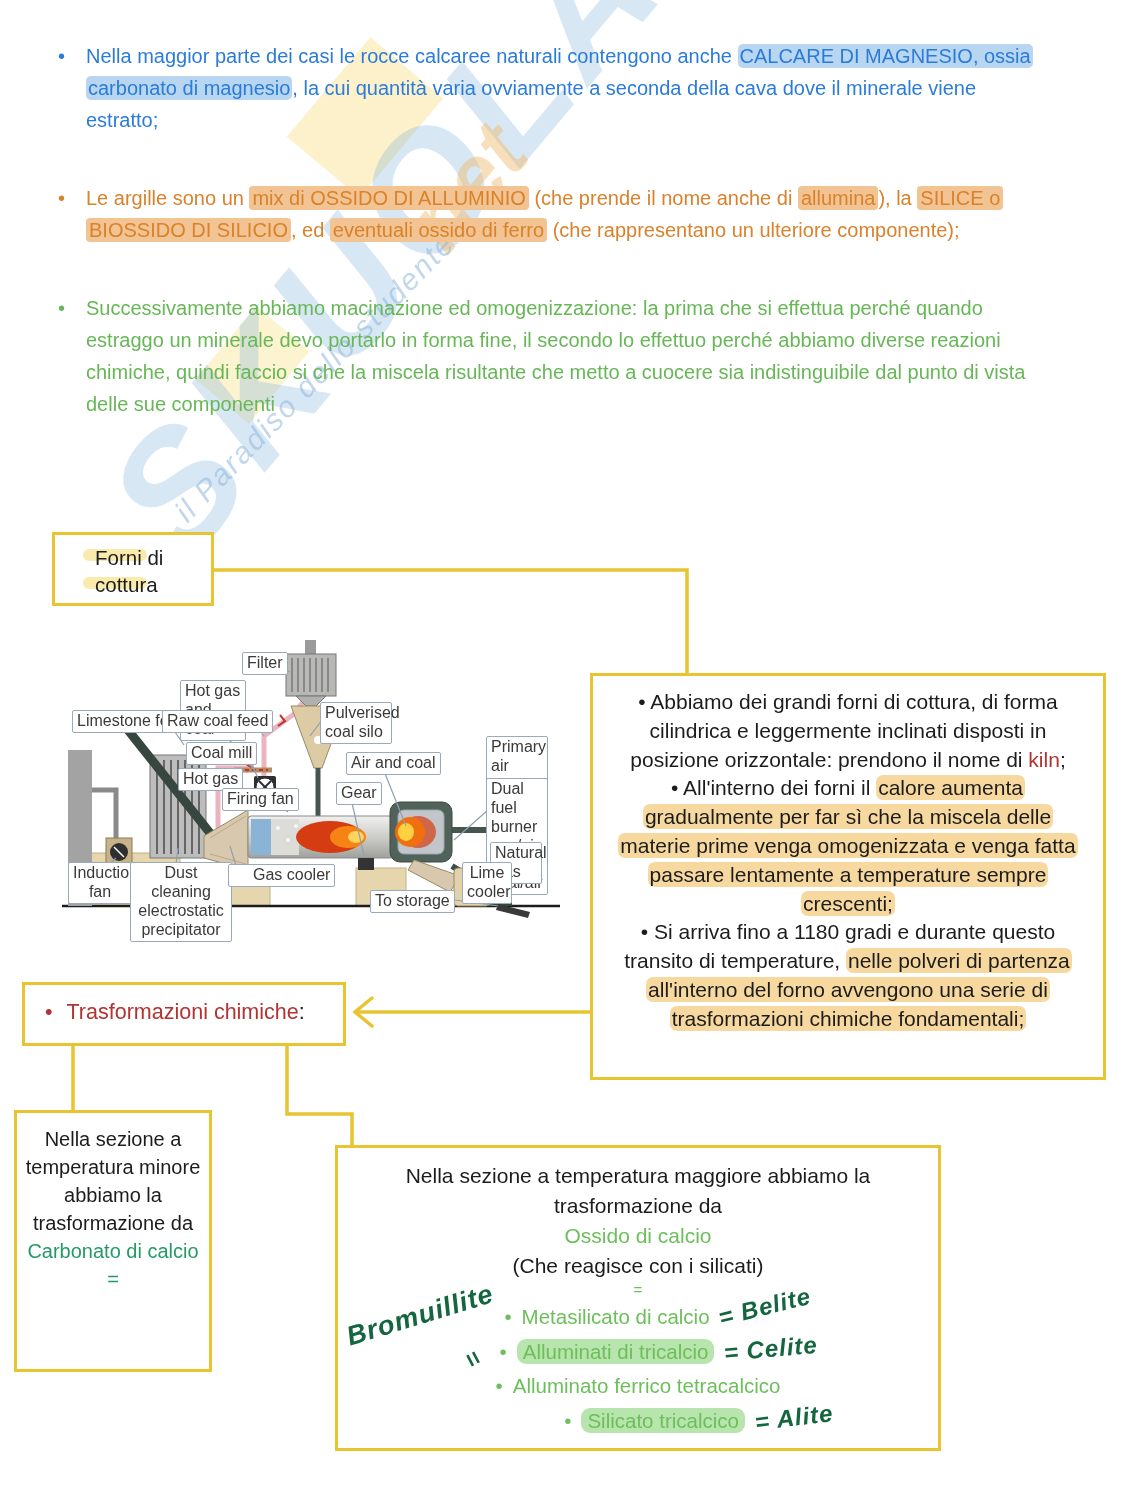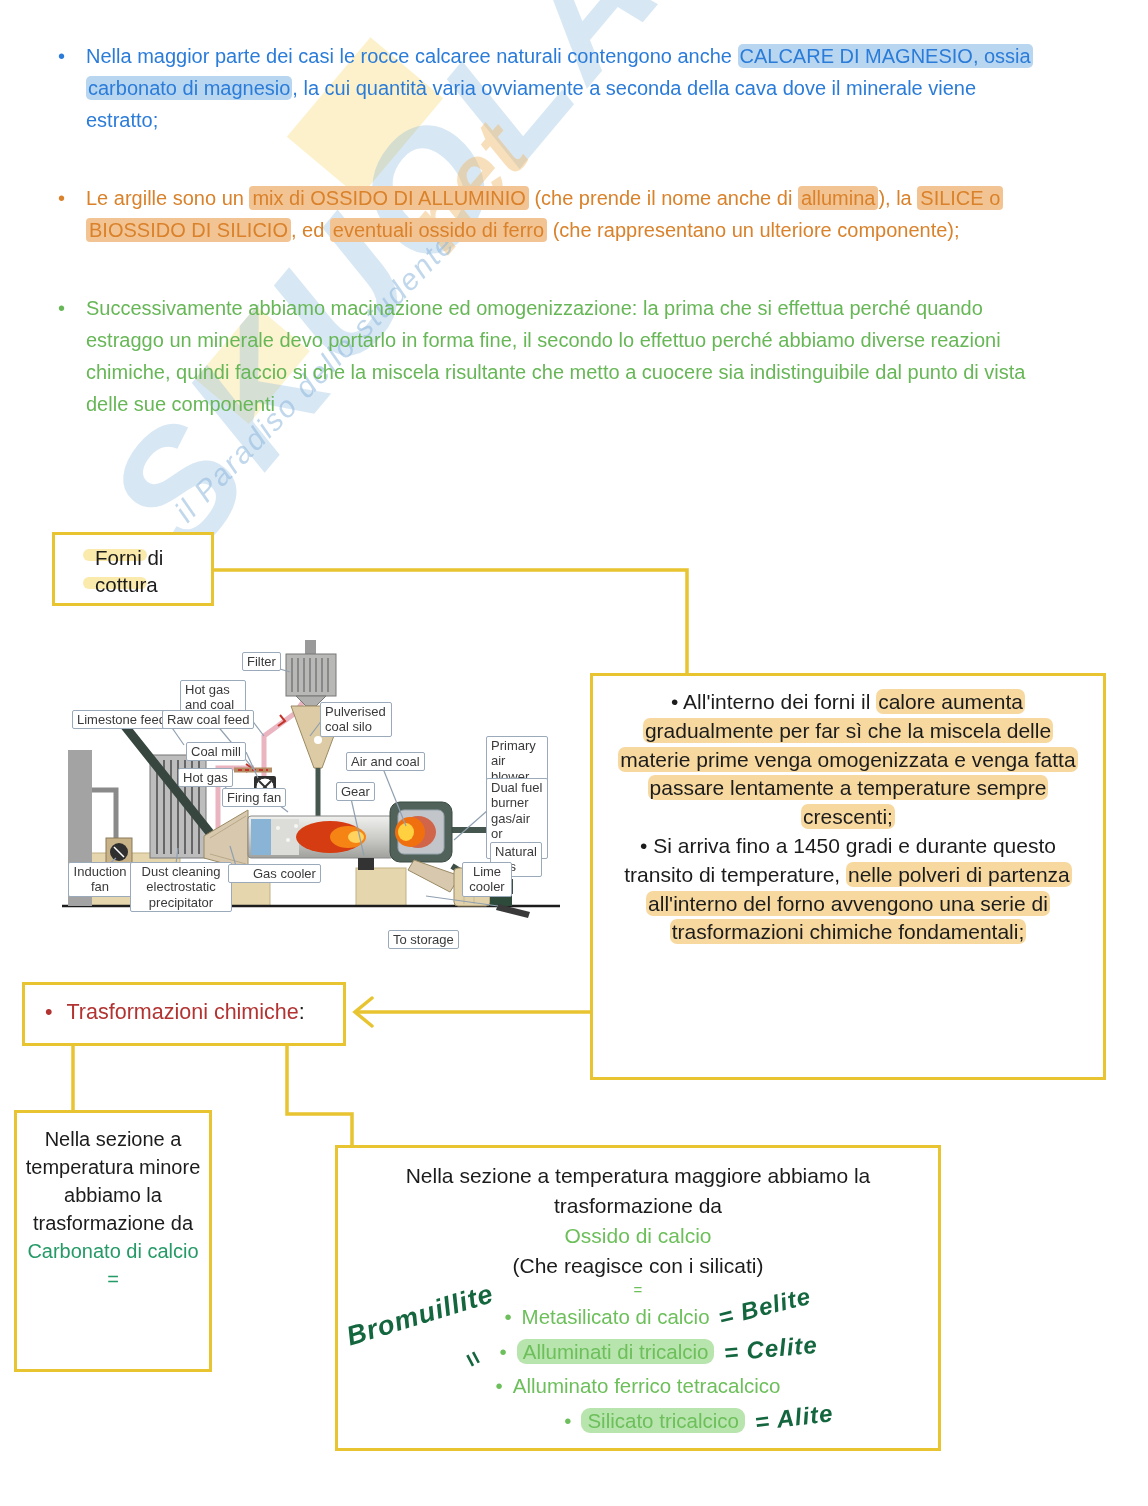--- a/index.html
+++ b/index.html
@@ -68,21 +68,21 @@
   .hw-alite{transform:rotate(-7deg) translate(2px,-2px);}
   .annotation{position:absolute;left:6px;top:152px;transform:rotate(-17deg);
               font-weight:bold;font-style:italic;font-size:27px;letter-spacing:1px;color:#14663f;}
   .annotation-mark{position:absolute;left:128px;top:196px;transform:rotate(62deg);
                    font-weight:bold;font-size:24px;color:#14663f;}
 
   
   .diagram{position:absolute;left:58px;top:640px;width:510px;height:312px;z-index:2;}
   .diagram svg{position:absolute;left:0;top:0;}
   .dlabel{position:absolute;background:#fff;border:1px solid #9aaabb;border-radius:2px;
-          color:#3a3a3a;font-size:13px;line-height:1.18;padding:1px 4px;z-index:2;}
+          color:#3a3a3a;font-size:16px;line-height:1.18;padding:1px 4px;z-index:2;}
   .dlabel.ctr{text-align:center;}
 </style>
 </head>
 <body>
 
 <div class="page">
 
   <div class="wm wm-patch1"></div>
   <div class="wm wm-patch2"></div>
   <div class="wm wm-brand">SKUOLA</div>
@@ -253,27 +253,28 @@
     <div class="dlabel" style="left:120px;top:128px;">Hot gas</div>
     <div class="dlabel" style="left:164px;top:148px;">Firing fan</div>
     <div class="dlabel" style="left:288px;top:112px;">Air and coal</div>
     <div class="dlabel" style="left:278px;top:142px;">Gear</div>
     <div class="dlabel" style="left:428px;top:96px;width:52px;">Primary air blower</div>
     <div class="dlabel" style="left:428px;top:138px;width:52px;">Dual fuel burner gas/air or coal/air</div>
     <div class="dlabel" style="left:432px;top:202px;width:42px;">Natural gas</div>
     <div class="dlabel ctr" style="left:10px;top:222px;width:54px;">Induction fan</div>
     <div class="dlabel ctr" style="left:72px;top:222px;width:92px;">Dust cleaning electrostatic precipitator</div>
     <div class="dlabel" style="left:170px;top:224px;padding-left:24px;">Gas cooler</div>
-    <div class="dlabel" style="left:330px;top:250px;margin-top:40px;">To storage</div>
+    <div class="dlabel" style="left:312px;top:250px;">To storage</div>
     <div class="dlabel ctr" style="left:404px;top:222px;width:40px;">Lime cooler</div>
   </div>
 
   <div class="ybox kiln-notes">
+    <div><span>•  </span><span>Abbiamo dei grandi forni di cottura, di forma cilindrica e leggermente inclinati disposti in posizione orizzontale: prendono il nome di </span><span class="red">kiln</span><span>;</span></div>
     <div><span>•  </span><span>All'interno dei forni il </span><span class="hl">calore aumenta gradualmente per far sì che la miscela delle materie prime venga omogenizzata e venga fatta passare lentamente a temperature sempre crescenti;</span></div>
-    <div><span>•  </span><span>Si arriva fino a 1450 gradi e durante questo transito di temperature, </span><span class="hl">nelle polveri di partenza all'interno del forno avvengono una serie di trasformazioni chimiche fondamentali;</span></div>
+    <div><span>•  </span><span>Si arriva fino a 1180 gradi e durante questo transito di temperature, </span><span class="hl">nelle polveri di partenza all'interno del forno avvengono una serie di trasformazioni chimiche fondamentali;</span></div>
   </div>
 
   <div class="ybox chem-box">
     <span class="dot">•</span><span class="ttl">Trasformazioni chimiche</span><span>:</span>
   </div>
 
   <div class="ybox low-box">
     <div class="blk">Nella sezione a temperatura minore abbiamo la trasformazione da</div>
     <div class="jade">Carbonato di calcio</div>
     <div class="jade">=</div>

